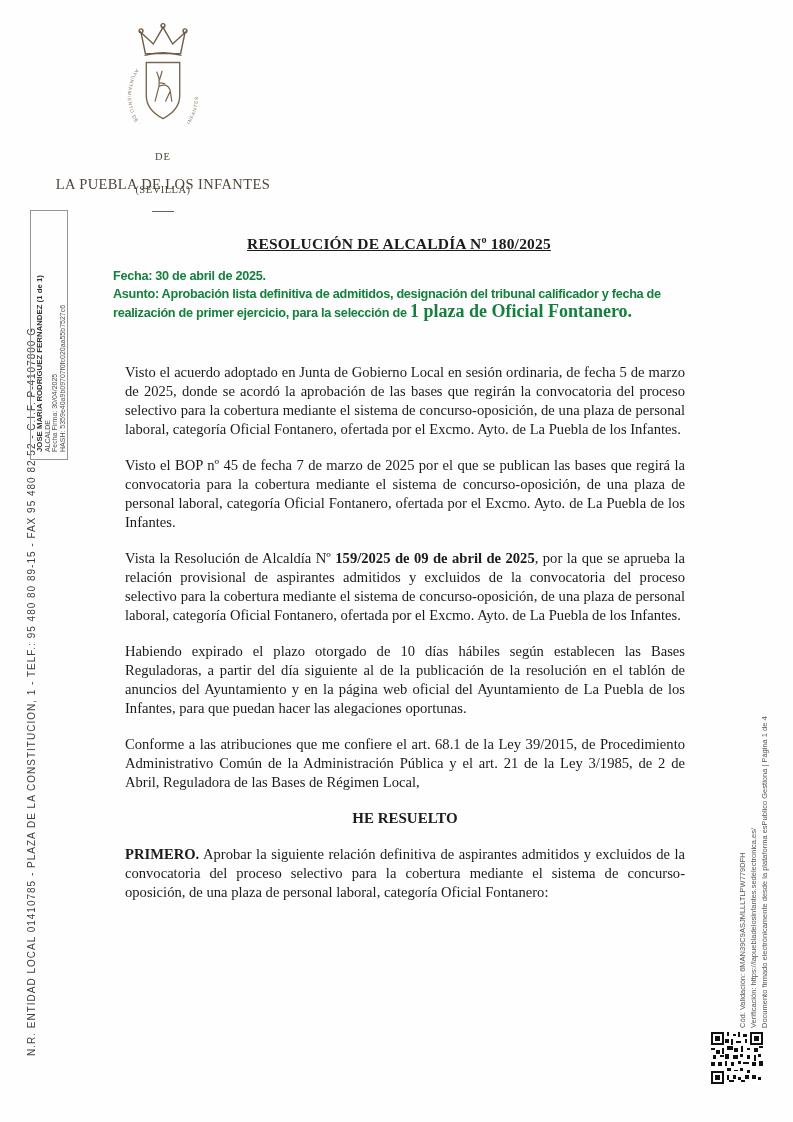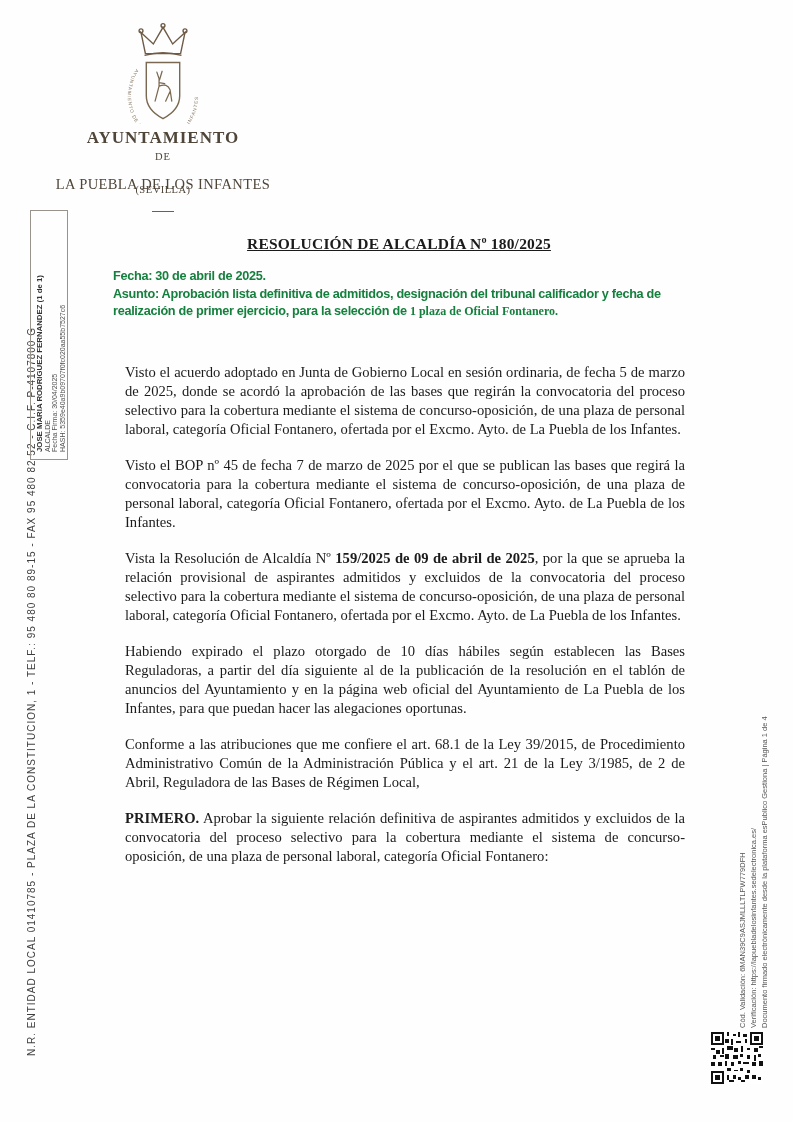--- a/index.html
+++ b/index.html
@@ -17,21 +17,21 @@
   .org-2{top:151px;font-size:10.5px;letter-spacing:1px;}
   .org-3{top:176px;font-size:14.5px;font-weight:normal;letter-spacing:.4px;}
   .org-4{top:184px;font-size:10.5px;letter-spacing:.5px;}
   .org-rule{position:absolute;left:152px;top:211px;width:22px;border-top:1.6px solid #6a6055;}
 
   
   .content{position:absolute;left:113px;width:572px;}
   .doc-title{top:235px;text-align:center;font-weight:bold;font-size:15.5px;letter-spacing:.2px;text-decoration:underline;}
   .meta{top:268px;font-family:"Liberation Sans", sans-serif;font-weight:bold;
         font-size:12.7px;line-height:17.5px;letter-spacing:-.3px;color:#15803d;}
-  .meta .serif-em{font-family:"Liberation Serif", serif;font-size:12px;letter-spacing:0;}
+  .meta .serif-em{font-family:"Liberation Serif", serif;font-size:18px;letter-spacing:0;}
   .bodycol{top:363px;font-size:14.6px;line-height:19px;text-align:justify;}
   .bodycol p{margin:0 0 17px 12px;}
   .heading-center{text-align:center;font-weight:bold;margin:0 0 17px 0;font-size:15px;}
   b.inline{font-weight:bold;}
 
   
   .vrot{position:absolute;transform:rotate(-90deg);transform-origin:0 0;
         font-family:"Liberation Sans", sans-serif;color:#474747;white-space:nowrap;}
   .nr-line{left:26px;top:1056px;width:845px;height:12px;font-size:10px;letter-spacing:1px;color:#3f3f3f;}
   .sig-box{position:absolute;left:30px;top:210px;width:36px;height:248px;border:1px solid #98948c;}
@@ -58,39 +58,39 @@
     </g>
     <g stroke="#7b6850" stroke-width="1.4" stroke-linecap="round">
       <path d="M46 66 L43 57 M46 66 L49 56 M45.5 65 L45.5 73 L41 90 M45.5 73 Q55 69 58 77 L60 90 M58 79 L53 90 M45.5 69 L52 70"></path>
     </g>
     <path id="crestArc" d="M22 50 A40 48 0 1 0 78 50" fill="none"></path>
     <text font-size="5.4" fill="#8a7a66" letter-spacing="1" font-family="Liberation Sans, sans-serif">
       <textPath href="#crestArc" startOffset="4">AYUNTAMIENTO DE LA PUEBLA DE LOS INFANTES</textPath>
     </text>
   </svg>
 
-  <div class="org org-1">AYUNTAMIENTO</div>
   <div class="org org-2">DE</div>
   <div class="org org-3">LA PUEBLA DE LOS INFANTES</div>
   <div class="org org-4">(SEVILLA)</div>
   <div class="org-rule"></div>
 
   <div class="content doc-title">RESOLUCIÓN DE ALCALDÍA Nº 180/2025</div>
 
   <div class="content meta">
     <div>Fecha: 30 de abril de 2025.</div>
     <div><span>Asunto: Aprobación lista definitiva de admitidos,  designación del tribunal calificador y fecha de realización de primer ejercicio, para la selección de </span><span class="serif-em">1 plaza de Oficial Fontanero.</span></div>
   </div>
 
   <div class="content bodycol">
     <p>Visto el acuerdo adoptado en Junta de Gobierno Local en sesión ordinaria, de fecha 5 de marzo de 2025, donde se acordó la aprobación de las bases que regirán la convocatoria del proceso selectivo para la cobertura mediante el sistema de concurso-oposición, de una plaza de personal laboral, categoría Oficial Fontanero, ofertada por el Excmo. Ayto. de La Puebla de los Infantes.</p>
     <p>Visto el BOP nº 45 de fecha 7 de marzo de 2025 por el que se publican las bases que regirá la convocatoria para la cobertura mediante el sistema de concurso-oposición, de una plaza de personal laboral, categoría Oficial Fontanero, ofertada por el Excmo. Ayto. de La Puebla de los Infantes.</p>
     <p><span>Vista la Resolución de Alcaldía Nº </span><b class="inline">159/2025 de 09 de abril de 2025</b><span>, por la que se aprueba la relación provisional de aspirantes admitidos y excluidos de la convocatoria del proceso selectivo para la cobertura mediante el sistema de concurso-oposición, de una plaza de personal laboral, categoría Oficial Fontanero, ofertada por el Excmo. Ayto. de La Puebla de los Infantes.</span></p>
     <p>Habiendo expirado el plazo otorgado de 10 días hábiles según establecen las Bases Reguladoras, a partir del día siguiente al de la publicación de la resolución en el tablón de anuncios del Ayuntamiento y en la página web oficial del Ayuntamiento de La Puebla de los Infantes, para que puedan hacer las alegaciones oportunas.</p>
     <p>Conforme a las atribuciones que me confiere el art. 68.1 de la Ley 39/2015, de Procedimiento Administrativo Común de la Administración Pública y el art. 21 de la Ley 3/1985, de 2 de Abril, Reguladora de las Bases de Régimen Local,</p>
+    <p class="heading-center">HE RESUELTO</p>
     <p><b class="inline">PRIMERO.</b><span> Aprobar la siguiente relación definitiva de aspirantes admitidos y excluidos de la convocatoria del proceso selectivo para la cobertura mediante el sistema de concurso-oposición, de una plaza de personal laboral, categoría Oficial Fontanero:</span></p>
   </div>
 
   <div class="vrot nr-line">N.R. ENTIDAD LOCAL 01410785 - PLAZA DE LA CONSTITUCION, 1 - TELF.: 95 480 80 89-15 - FAX 95 480 82 52 - C.I.F. P-4107800 G</div>
 
   <div class="sig-box"></div>
   <div class="vrot sig-text">
     <div class="sig-name">JOSE MARIA RODRIGUEZ FERNANDEZ (1 de 1)</div>
     <div>ALCALDE</div>
     <div>Fecha Firma: 30/04/2025</div>

